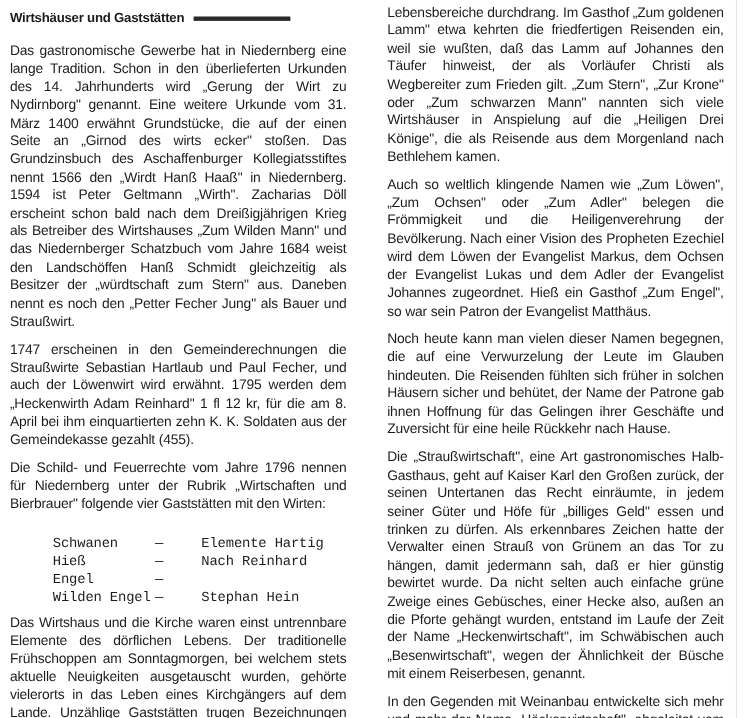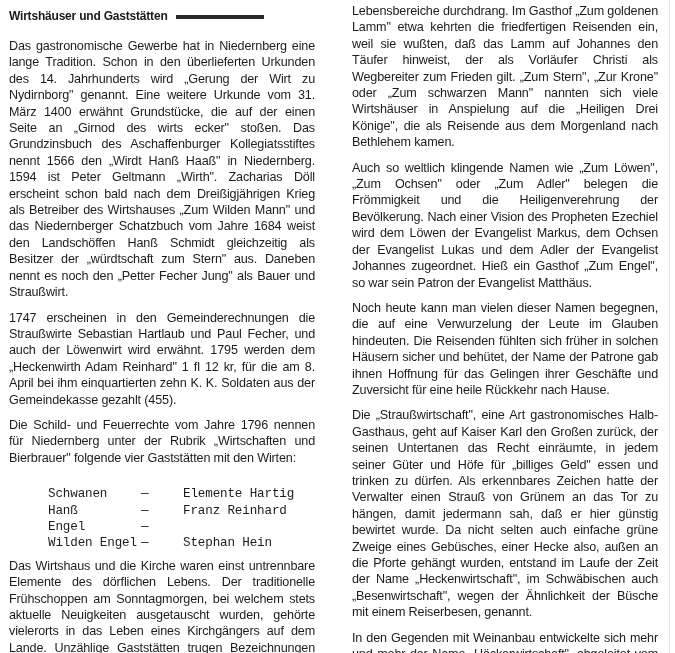--- a/index.html
+++ b/index.html
@@ -108,23 +108,23 @@
     <p>1747 erscheinen in den Gemeinderechnungen die Straußwirte Sebastian Hartlaub und Paul Fecher, und auch der Löwenwirt wird erwähnt. 1795 werden dem „Heckenwirth Adam Reinhard" 1 fl 12 kr, für die am 8. April bei ihm einquartierten zehn K. K. Soldaten aus der Gemeindekasse gezahlt (455).</p>
     <p style="margin-bottom:20px;">Die Schild- und Feuerrechte vom Jahre 1796 nennen für Niedernberg unter der Rubrik „Wirtschaften und Bierbrauer" folgende vier Gaststätten mit den Wirten:</p>
 
     <div class="list">
       <div class="list-row">
         <span class="inn">Schwanen</span>
         <span class="dash">—</span>
         <span class="host">Elemente Hartig</span>
       </div>
       <div class="list-row">
-        <span class="inn">Hanß</span>
+        <span class="inn">Hieß</span>
         <span class="dash">—</span>
-        <span class="host">Franz Reinhard</span>
+        <span class="host">Nach Reinhard</span>
       </div>
       <div class="list-row">
         <span class="inn">Engel</span>
         <span class="dash">—</span>
       </div>
       <div class="list-row">
         <span class="inn">Wilden Engel</span>
         <span class="dash">—</span>
         <span class="host">Stephan Hein</span>
       </div>

